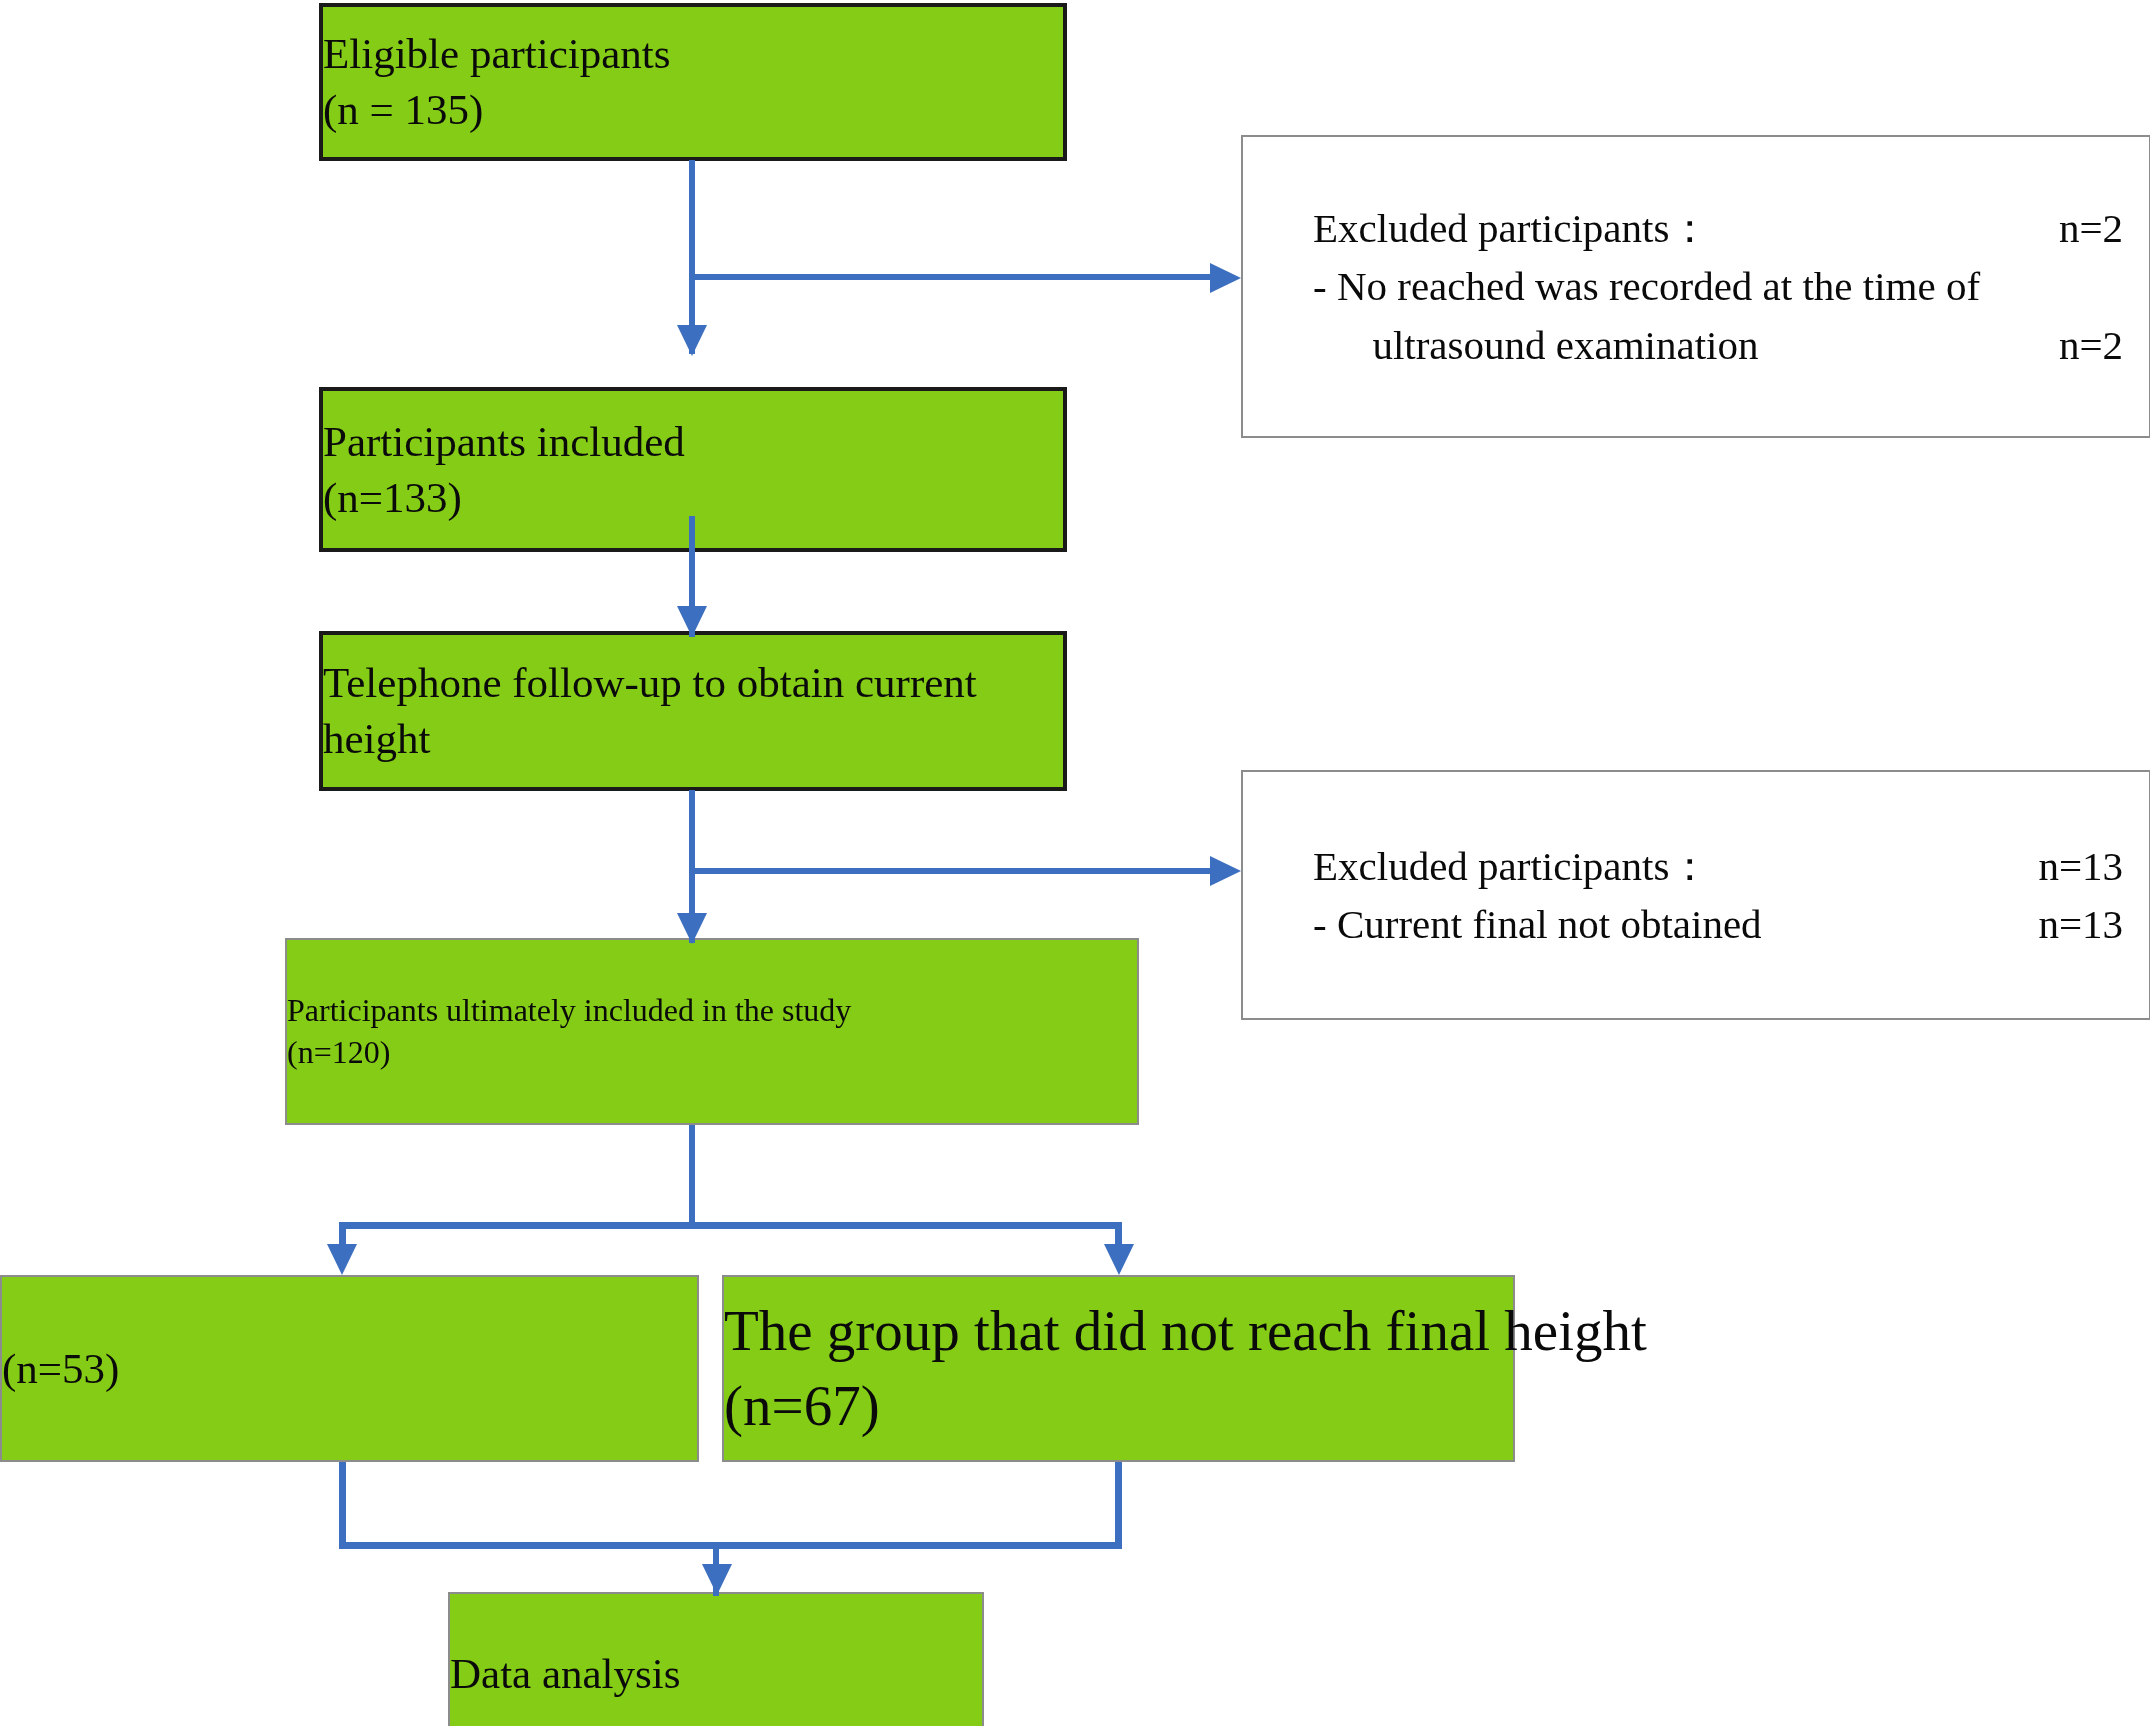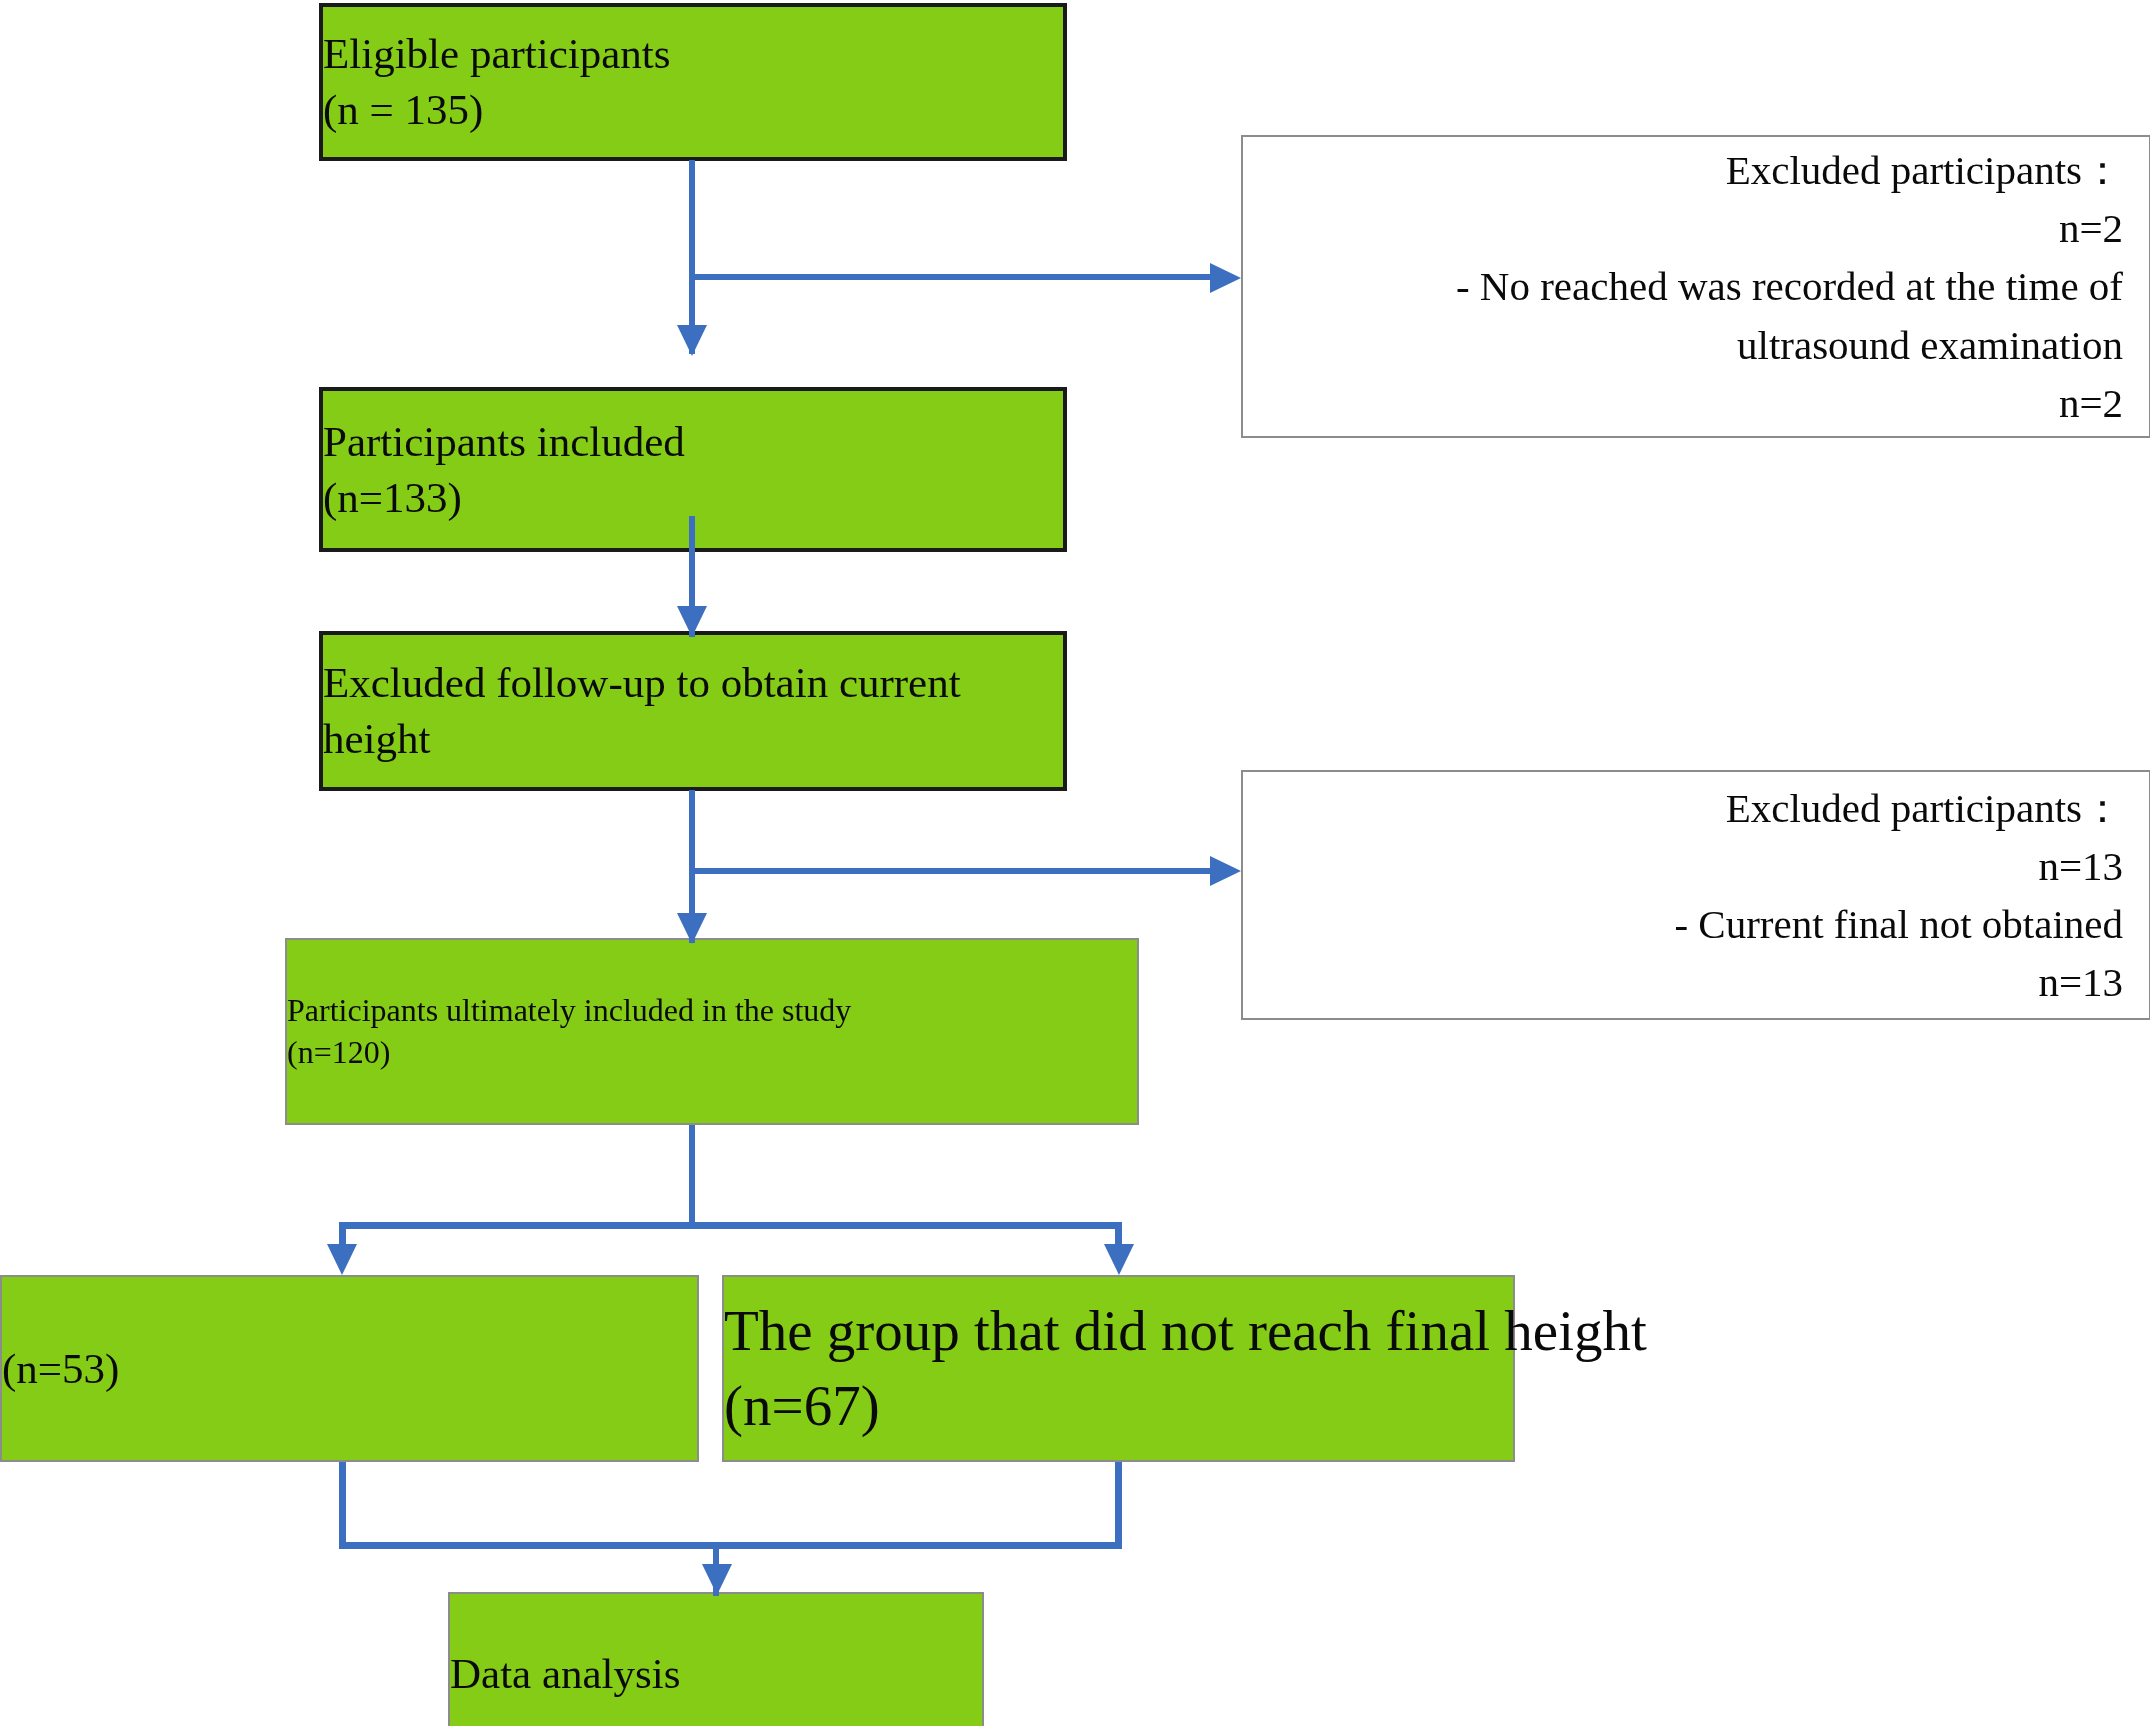--- a/index.html
+++ b/index.html
@@ -37,21 +37,21 @@
     box-sizing: border-box;
     background: #ffffff;
     border: 2.7px solid #8c8c8c;
     display: flex;
     flex-direction: column;
     justify-content: center;
     color: #0a0a0a;
   }
   .exrow {
     display: flex;
-    flex-direction: column;
+    flex-direction: row;
     align-items: flex-end;
     justify-content: space-between;
     white-space: nowrap;
     line-height: 1.42;
     margin-left: 36px;
   }
   .exrow-text { display: inline-block; }
   .exrow-n { display: inline-block; text-align: right; }
   .indent { padding-left: 1.45em; }
 
@@ -84,21 +84,21 @@
     <span class="box-line">Eligible participants</span>
     <span class="box-line">(n = 135)</span>
   </div>
 
   <div class="box box-dark" style="left:319px; top:351px; width:748px; height:165px; font-size:43px;margin-top:36px;">
     <span class="box-line">Participants included</span>
     <span class="box-line">(n=133)</span>
   </div>
 
   <div class="box box-dark" style="left:319px; top:631px; width:748px; height:160px; font-size:43px;">
-    <span class="box-line">Excluded follow-up to obtain current</span>
+    <span class="box-line">Telephone follow-up to obtain current</span>
     <span class="box-line">height</span>
   </div>
 
   <div class="box box-gray" style="left:285px; top:938px; width:854px; height:187px; font-size:32px;">
     <span class="box-line">Participants ultimately included in the study</span>
     <span class="box-line">(n=120)</span>
   </div>
 
   <div class="box box-gray" style="left:0px; top:1275px; width:699px; height:187px; font-size:43px;">
     <span class="box-line">(n=53)</span>

